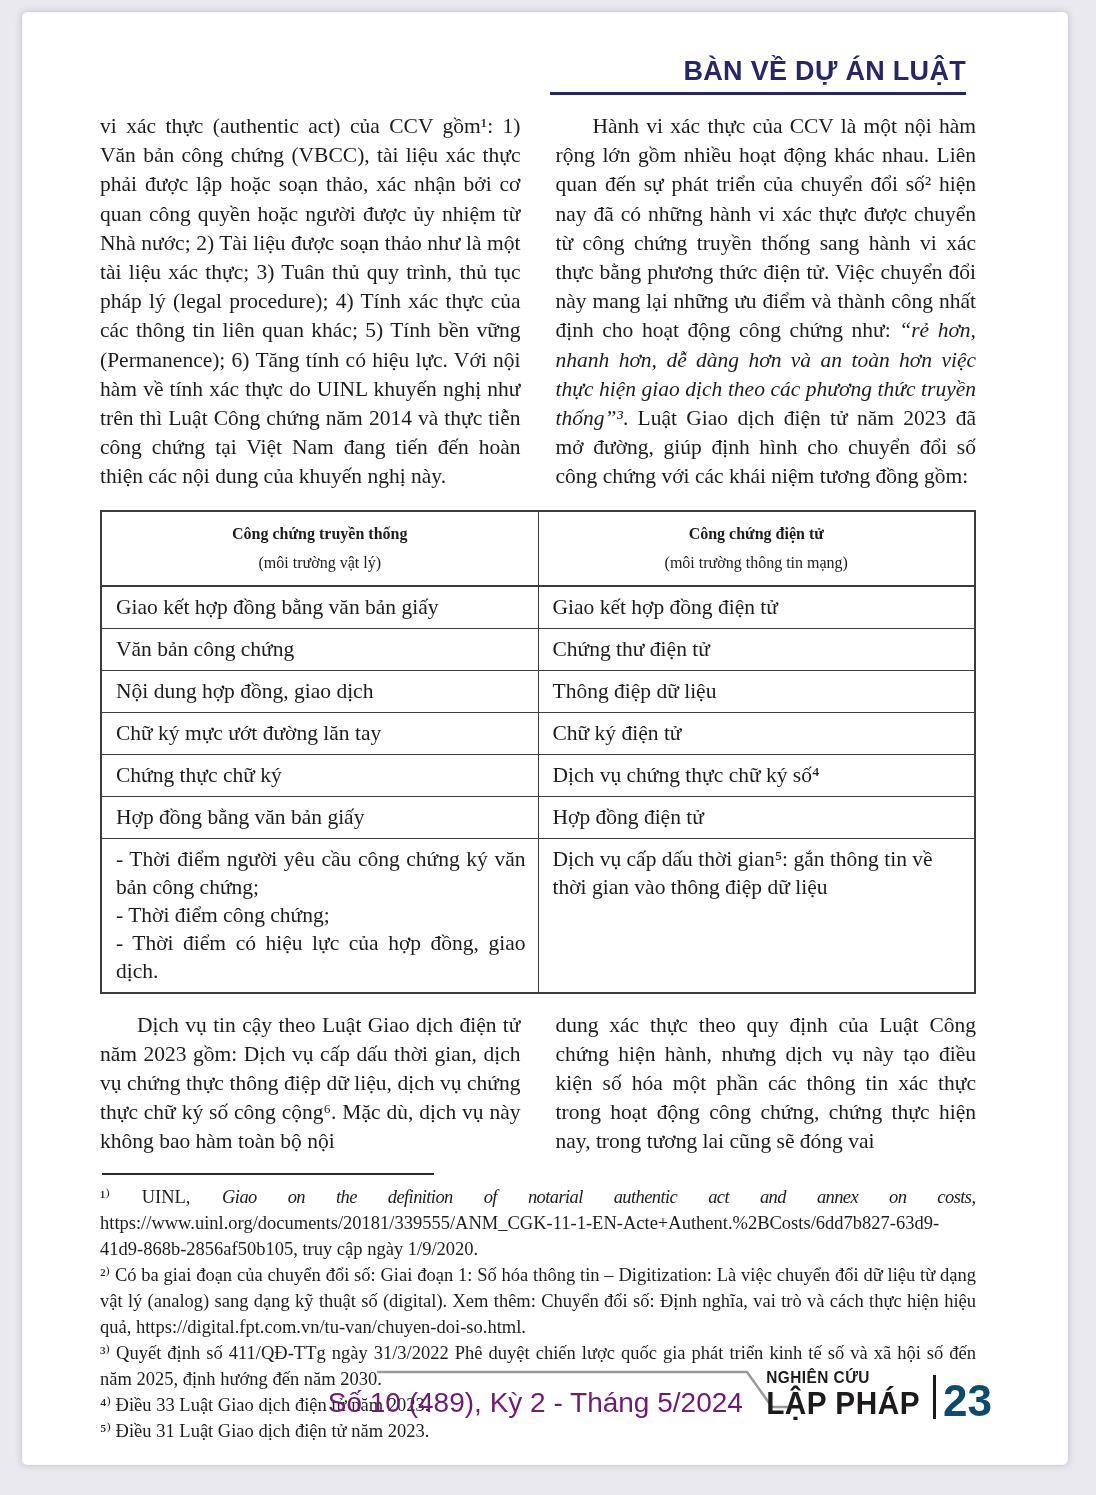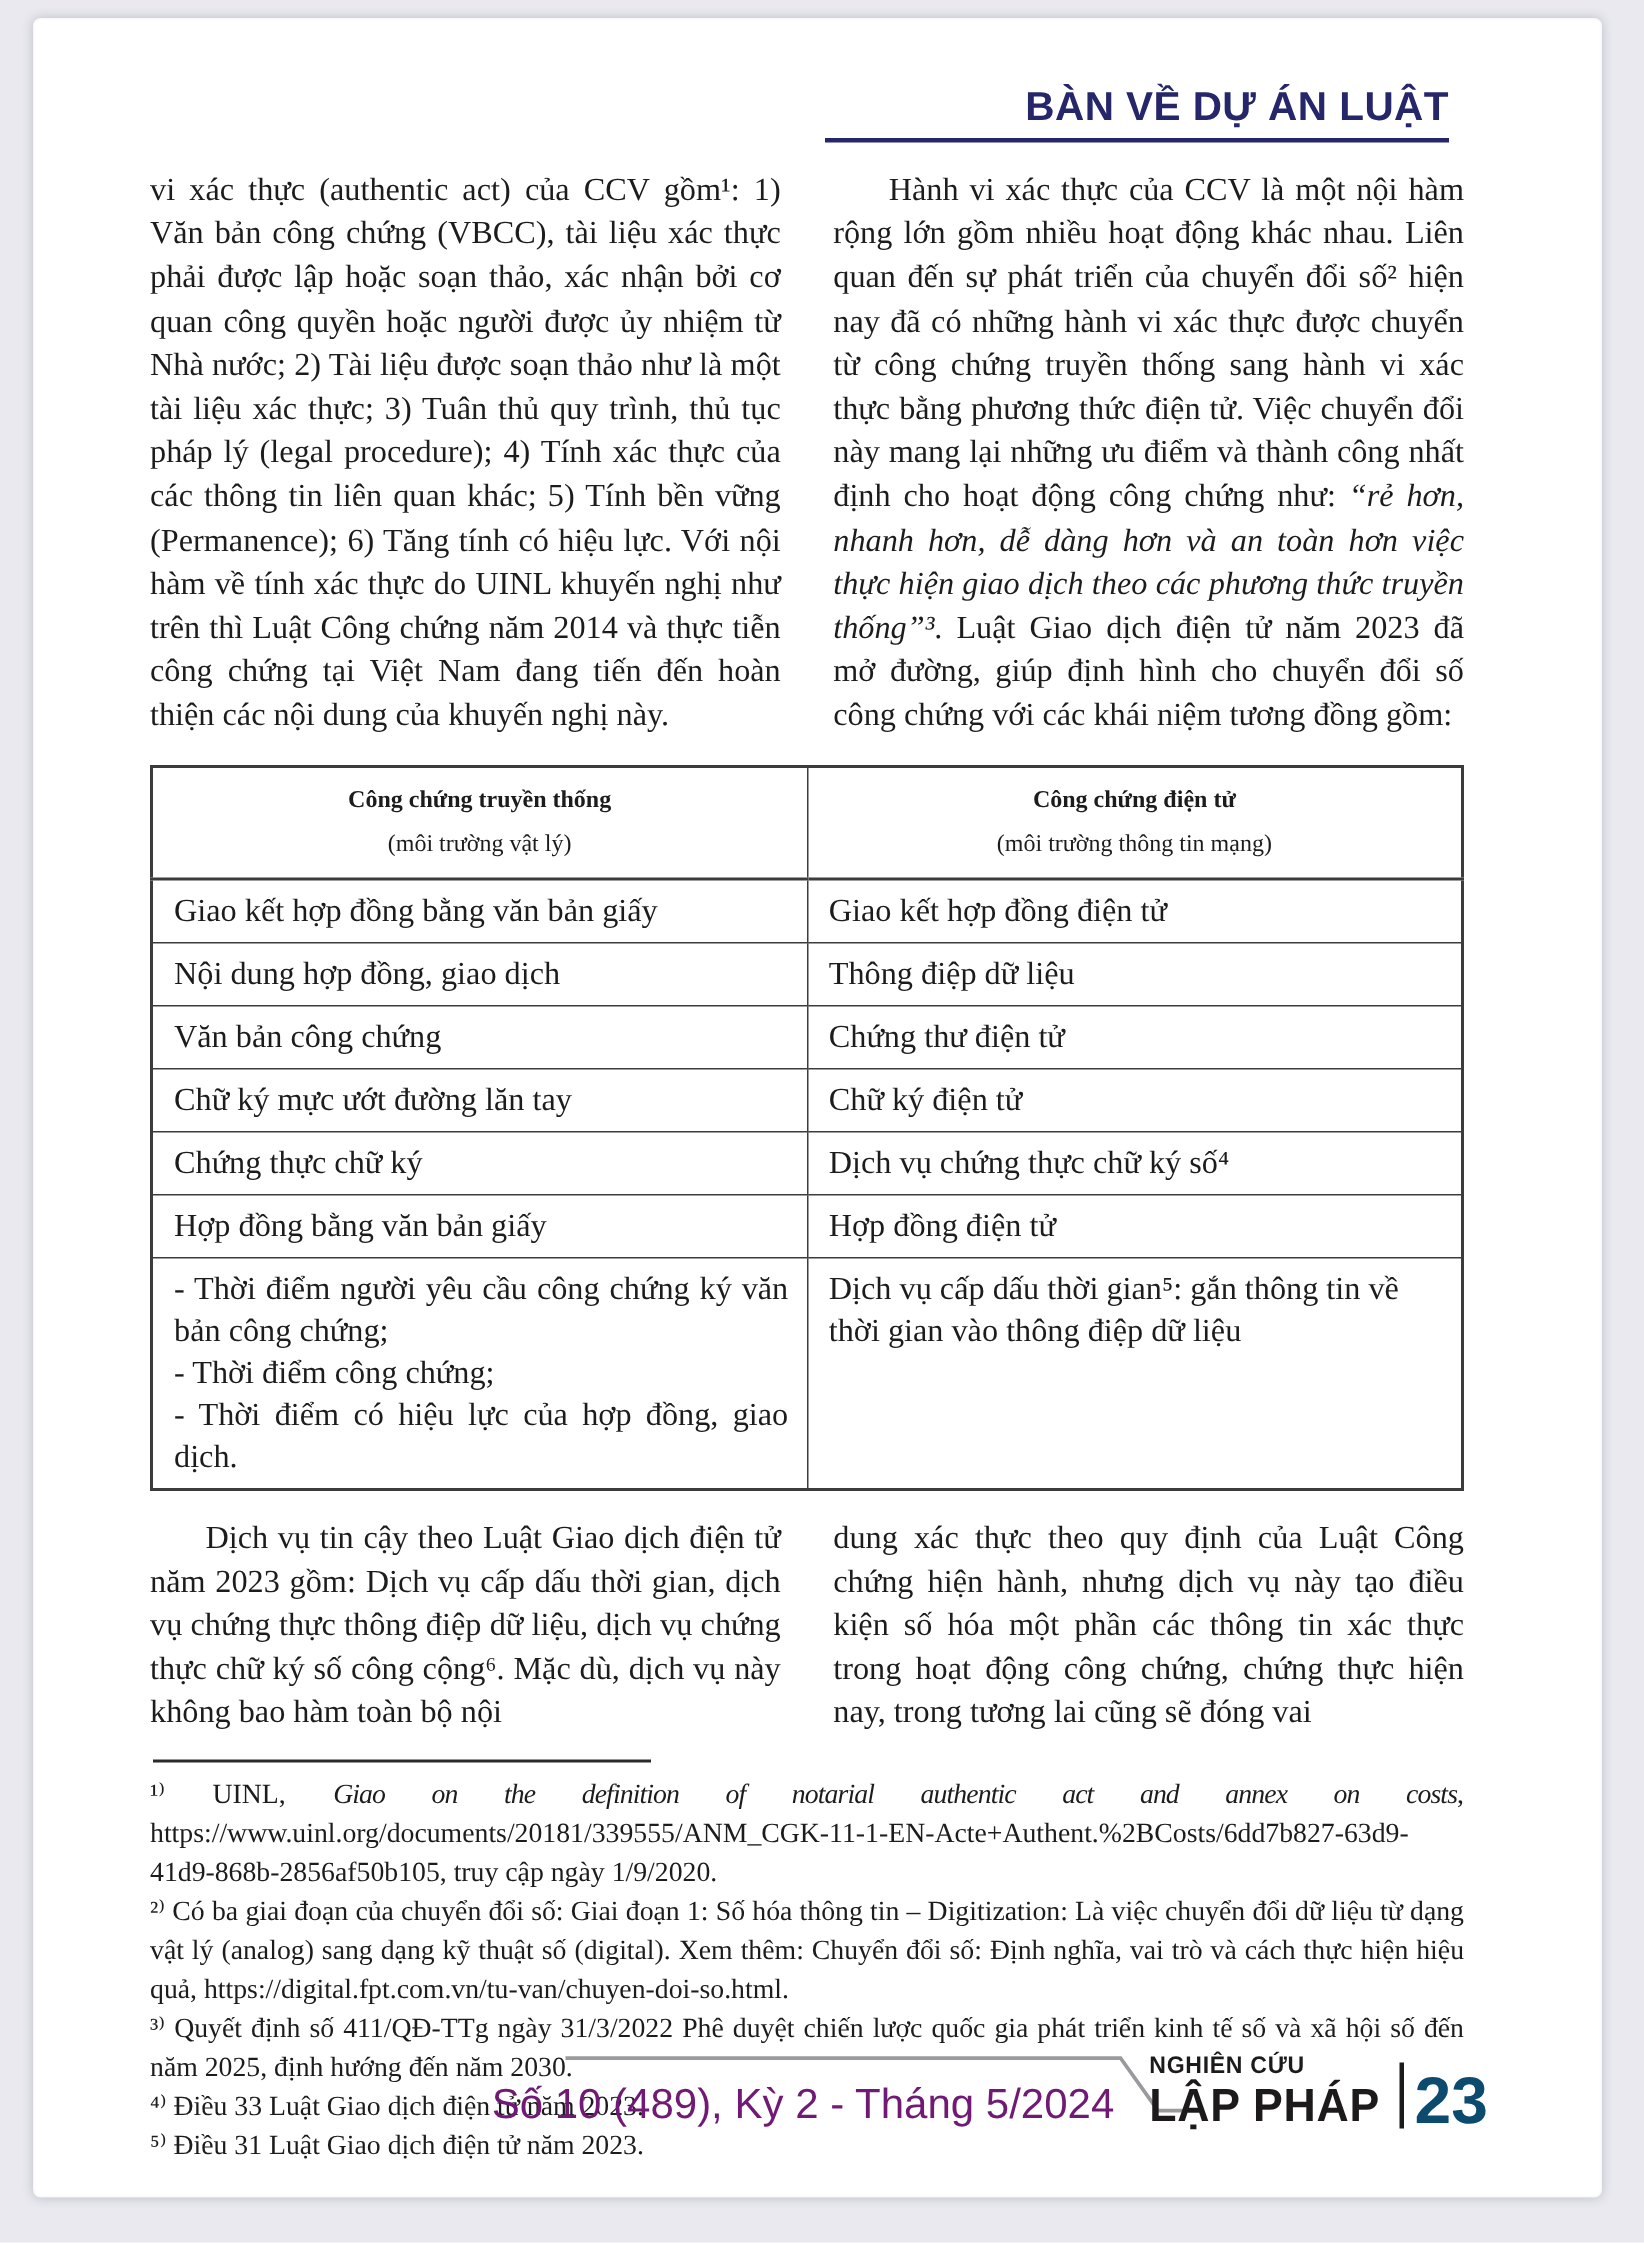--- a/index.html
+++ b/index.html
@@ -190,26 +190,26 @@
             <span class="th-sub">(môi trường thông tin mạng)</span>
           </th>
         </tr>
       </thead>
       <tbody>
         <tr>
           <td>Giao kết hợp đồng bằng văn bản giấy</td>
           <td>Giao kết hợp đồng điện tử</td>
         </tr>
         <tr>
+          <td>Văn bản công chứng</td>
+          <td>Chứng thư điện tử</td>
+        </tr>
+        <tr>
           <td>Nội dung hợp đồng, giao dịch</td>
           <td>Thông điệp dữ liệu</td>
-        </tr>
-        <tr>
-          <td>Văn bản công chứng</td>
-          <td>Chứng thư điện tử</td>
         </tr>
         <tr>
           <td>Chữ ký mực ướt đường lăn tay</td>
           <td>Chữ ký điện tử</td>
         </tr>
         <tr>
           <td>Chứng thực chữ ký</td>
           <td>Dịch vụ chứng thực chữ ký số⁴</td>
         </tr>
         <tr>

